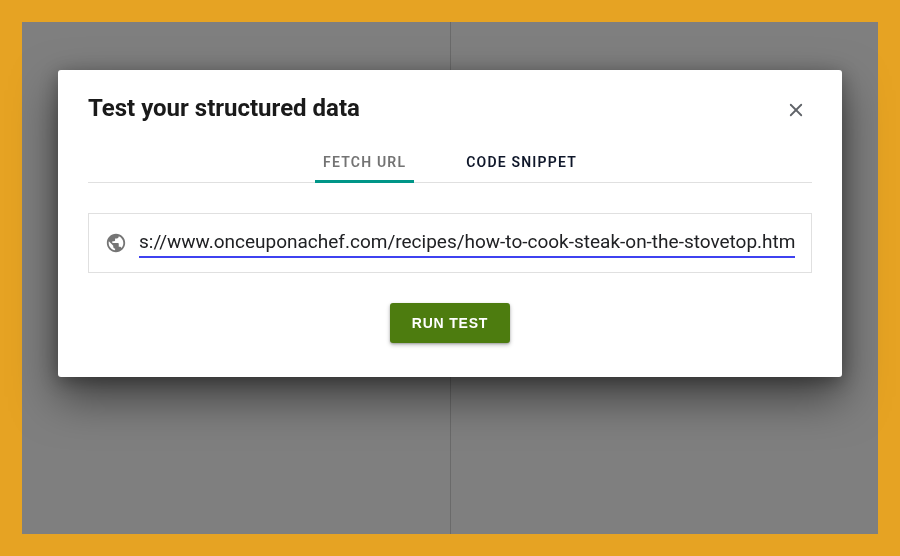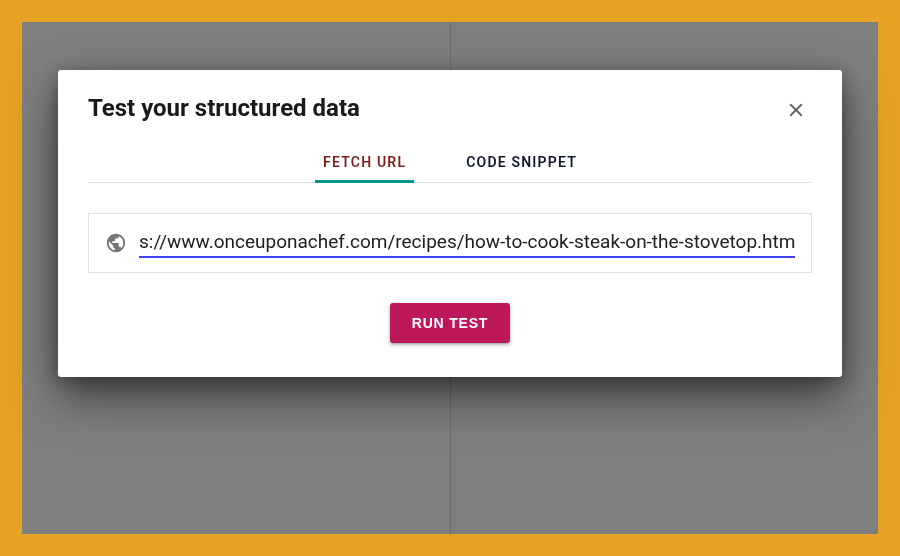--- a/index.html
+++ b/index.html
@@ -65,21 +65,21 @@
     .tab {
       font-size: 14px;
       font-weight: 600;
       letter-spacing: 1.2px;
       color: #0f172a;
       padding: 10px 6px 12px 6px;
       cursor: pointer;
       position: relative;
     }
     .tab.active {
-      color: #7f1d1d;
+      color: #737373;
     }
     .tab.active::after {
       content: "";
       position: absolute;
       left: -2px;
       right: -2px;
       bottom: -1px;
       height: 3px;
       background: #009688;
     }
@@ -112,21 +112,21 @@
       overflow: hidden;
       text-overflow: clip;
       white-space: nowrap;
     }
     .actions {
       display: flex;
       justify-content: center;
       margin-top: 30px;
     }
     .run-btn {
-      background: #be185d;
+      background: #4d7c0f;
       color: #ffffff;
       border: none;
       font-size: 14px;
       font-weight: 700;
       letter-spacing: 0.8px;
       padding: 12px 22px;
       border-radius: 3px;
       cursor: pointer;
       box-shadow: 0 2px 4px rgba(0,0,0,0.25), 0 1px 2px rgba(0,0,0,0.2);
     }

